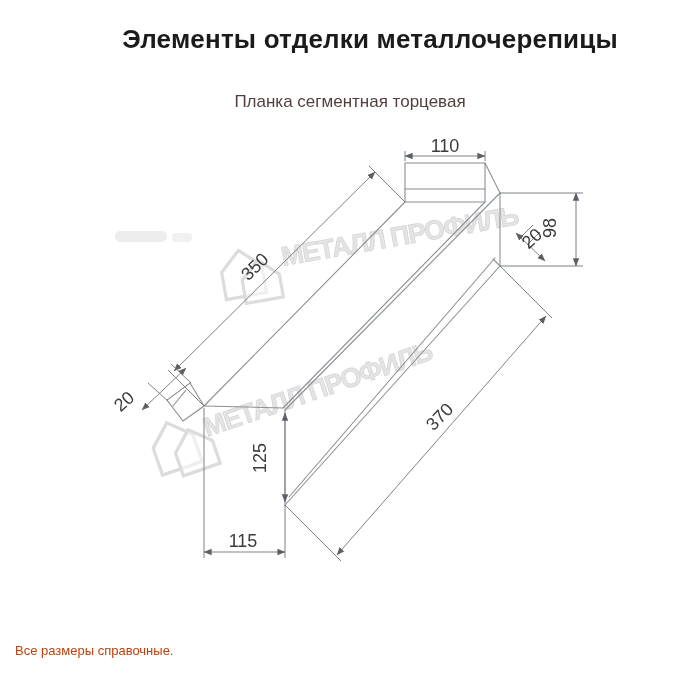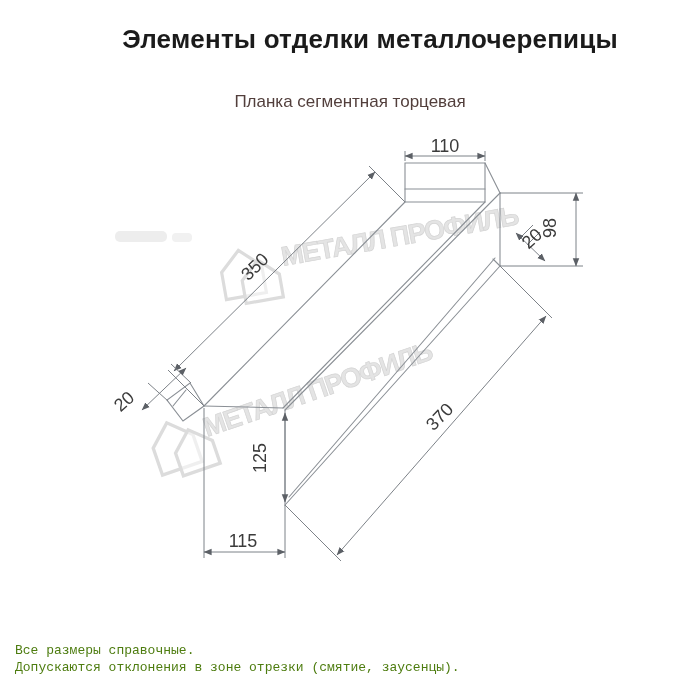--- a/index.html
+++ b/index.html
@@ -13,21 +13,21 @@
     text-align:center;font-size:26px;font-weight:700;color:#1b1b1b;
     letter-spacing:0.2px;
     margin-left:20px;
   }
   .subtitle{
     position:absolute;top:92px;left:0;width:700px;
     text-align:center;font-size:17px;line-height:19px;color:#523f3c;
   }
   .footer{
     position:absolute;left:15px;top:642px;
-    font-size:13px;line-height:17px;color:#4d7c0f;font-family:Liberation Mono, monospace;
+    font-size:13px;line-height:17px;color:#c2410c;
   }
   svg.drawing{position:absolute;left:0;top:0;}
   .ln{stroke:#8a8f95;stroke-width:1.1;fill:none;stroke-linecap:round;}
   .dimln{stroke:#7d8288;stroke-width:1;fill:none;}
   .dimtxt{font-family:"Liberation Sans", sans-serif;font-size:18px;fill:#3b3b3b;}
   .wmtxt{
     font-family:"Liberation Sans", sans-serif;font-size:27px;font-weight:bold;
     fill:#e4e4e4;stroke:#d4d4d4;stroke-width:0.7;letter-spacing:1px;
   }
   .house{fill:rgba(255,255,255,0.55);stroke:#dcdcdc;stroke-width:2.2;}
@@ -140,14 +140,13 @@
   <g>
     <path class="dimln" d="M168,401 L148,383"></path>
     <path class="dimln" d="M191,383 L171,364"></path>
     <path class="dimln" d="M142,410 L186,368" marker-start="url(#arr)" marker-end="url(#arr)"></path>
     <text class="dimtxt" text-anchor="middle" transform="translate(128,406) rotate(-41)">20</text>
   </g>
 </svg>
 
 <div class="footer">
   <div>Все размеры справочные.</div>
-  <div>Допускаются отклонения в зоне отрезки (смятие, заусенцы).</div>
 </div>
 
 </body></html>

